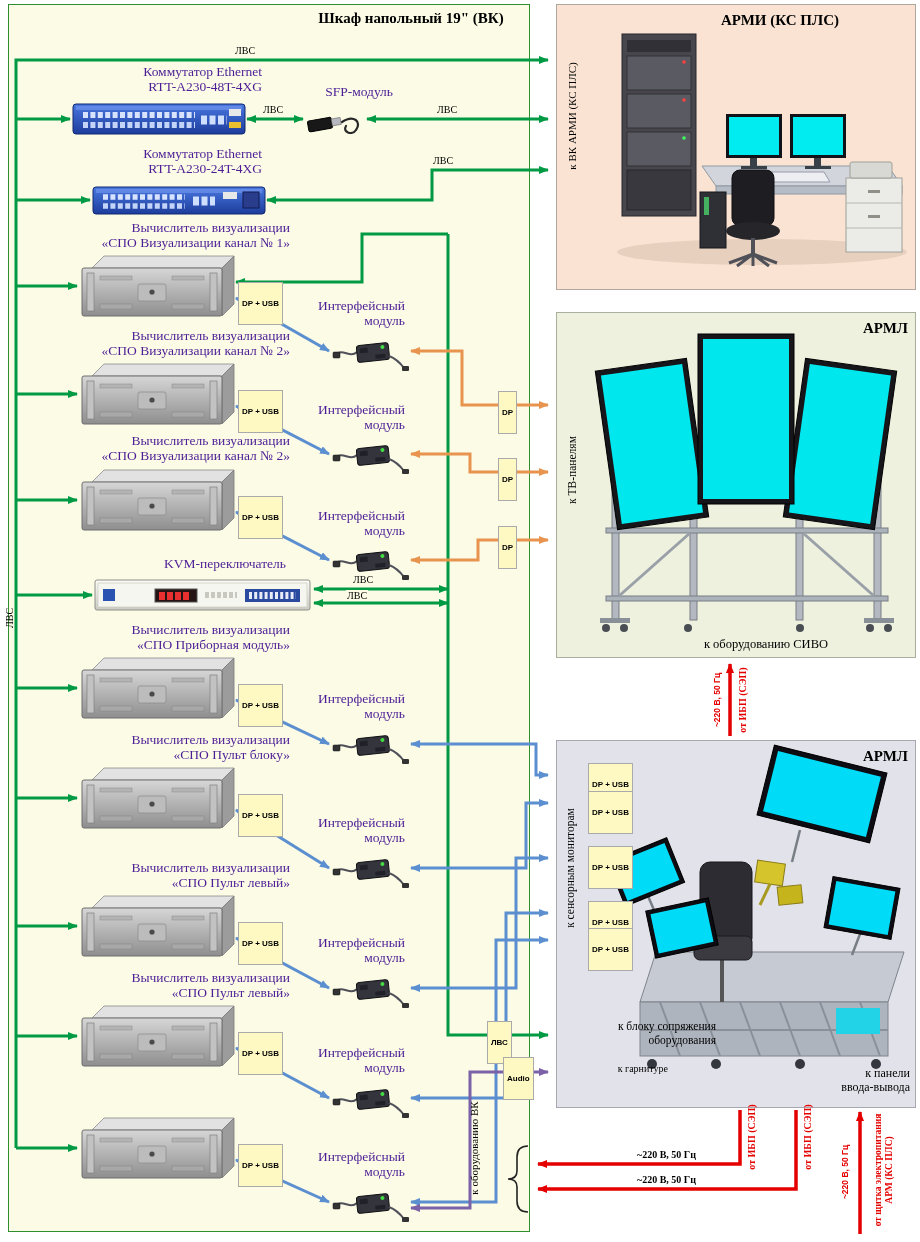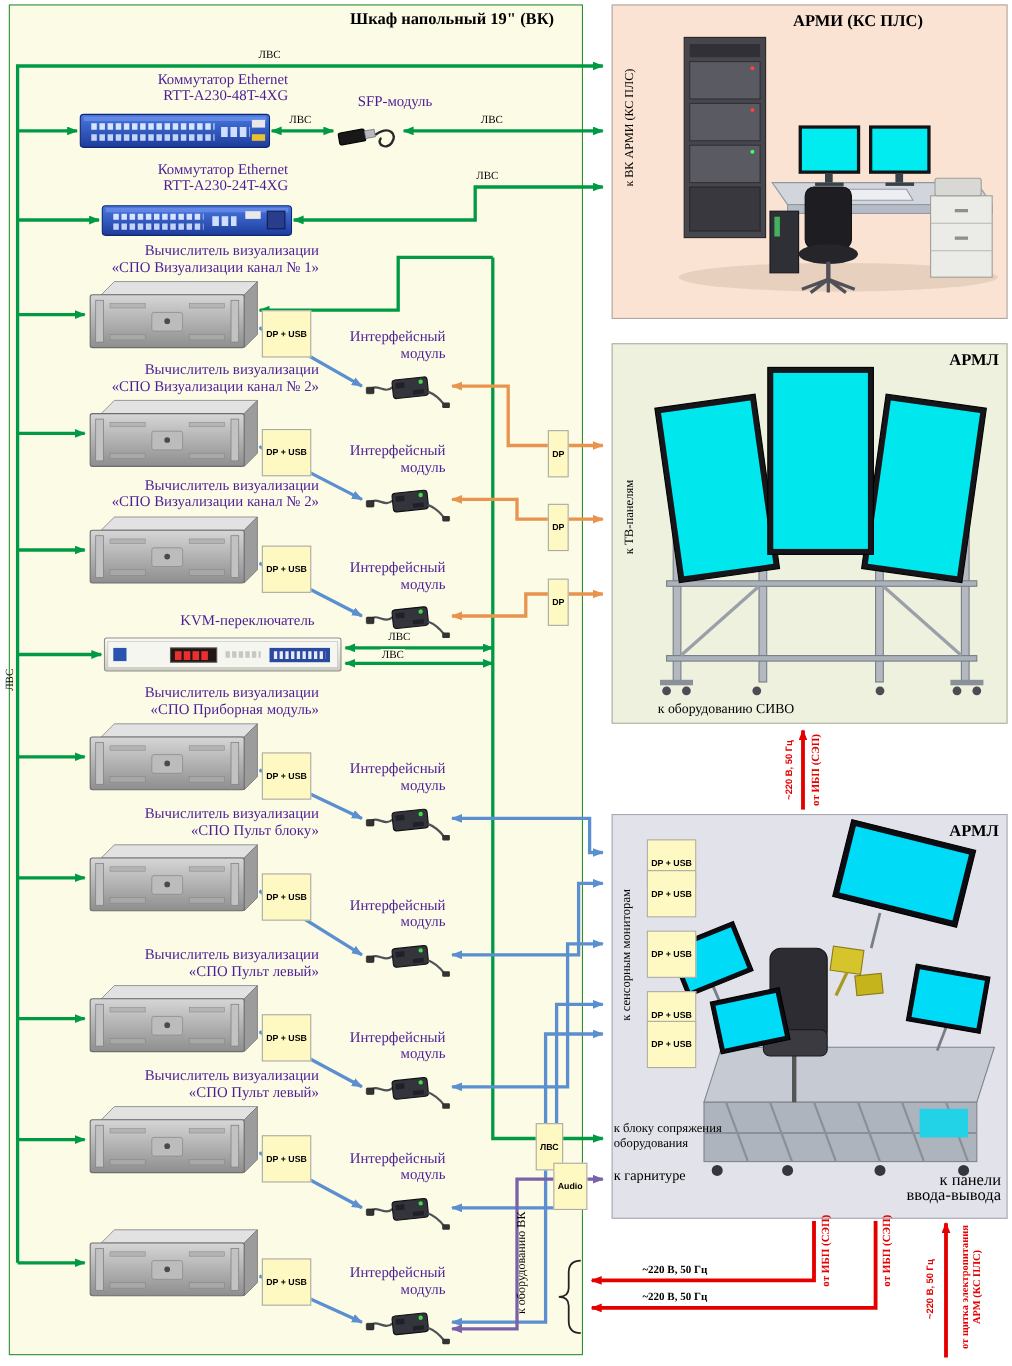--- a/index.html
+++ b/index.html
@@ -6,21 +6,21 @@
   #canvas{position:relative;width:920px;height:1242px;background:#fff;font-family:"Liberation Serif",serif;overflow:hidden}
   .panel{position:absolute;box-sizing:border-box;z-index:1}
   #cabinet{left:8px;top:4px;width:522px;height:1228px;background:#fbfbe6;border:1.5px solid #2f8f2f}
   #armi-panel{left:556px;top:4px;width:360px;height:286px;background:#fae3d2;border:1px solid #b0a8a0}
   #sivo-panel{left:556px;top:312px;width:360px;height:346px;background:#edf1de;border:1px solid #aab0a0}
   #arml-panel{left:556px;top:740px;width:360px;height:368px;background:#e2e2ea;border:1px solid #a8a8b2}
   #svg{position:absolute;left:0;top:0;z-index:2}
   .dlab{position:absolute;z-index:3;text-align:right;font:13.5px/15px "Liberation Serif",serif;color:#4c1d95}
   .dlab span{display:block}
   .ptitle{position:absolute;z-index:3;font:bold 15px/17px "Liberation Serif",serif;color:#000}
-  .plab{position:absolute;z-index:3;font:12.5px/14px "Liberation Serif",serif;color:#000;text-align:left}
+  .plab{position:absolute;z-index:3;font:12.5px/14px "Liberation Serif",serif;color:#000;text-align:right}
   .plab span{display:block}
   .small-lan{position:absolute;z-index:3;font:10px/11px "Liberation Serif",serif;color:#000;background:#fbfbe6;padding:0 1px;white-space:nowrap}
   .tag{position:absolute;z-index:3;font:bold 8px/9px "Liberation Sans",sans-serif;color:#000;background:#fef9c3;border:0.5px solid #aaa;padding:16px 3px;white-space:nowrap}
   .vlab{position:absolute;z-index:3;white-space:nowrap;transform:translate(-50%,-50%) rotate(-90deg);text-align:center}
   .vlab span{display:block}
   .red{color:var(--c-power,#e50000)}
   .ln-g{stroke:var(--c-lan,#009a44);stroke-width:3;fill:none}
   .ln-b{stroke:var(--c-dp_usb,#5b8fd0);stroke-width:3;fill:none}
   .ln-o{stroke:var(--c-dp,#e8944e);stroke-width:3;fill:none}
   .ln-r{stroke:var(--c-power,#e50000);stroke-width:3.5;fill:none}
@@ -422,22 +422,22 @@
   <div class="tag" style="left:503px;top:1057px">Audio</div>
 
   <div class="vlab" style="left:572px;top:116px;font:11px 'Liberation Serif',serif">к ВК АРМИ (КС ПЛС)</div>
   <div class="vlab" style="left:572px;top:470px;font:11.5px 'Liberation Serif',serif">к ТВ-панелям</div>
   <div class="plab" style="left:598px;top:637px;width:230px">к оборудованию СИВО</div>
   <div class="vlab" style="left:570px;top:868px;font:11.5px 'Liberation Serif',serif">к сенсорным мониторам</div>
   <div class="plab" style="left:558px;top:1019px;width:158px;font-size:11.5px">
     <span>к блоку сопряжения</span>
     <span>оборудования</span>
   </div>
-  <div class="plab" style="left:558px;top:1062px;width:110px;font-size:13px">к гарнитуре</div>
-  <div class="plab" style="left:798px;top:1066px;width:112px;text-align:right;font-size:15px">
+  <div class="plab" style="left:558px;top:1062px;width:110px;font-size:10px">к гарнитуре</div>
+  <div class="plab" style="left:798px;top:1066px;width:112px;text-align:right;font-size:12px">
     <span>к панели</span>
     <span>ввода-вывода</span>
   </div>
 
   <div class="vlab red" style="left:717px;top:700px;font:bold 8.5px 'Liberation Sans',sans-serif">~220 В, 50 Гц</div>
   <div class="vlab red" style="left:742px;top:700px;font:bold 10px 'Liberation Serif',serif">от ИБП (СЭП)</div>
   <div class="plab" style="left:584px;top:1149px;width:112px;font:bold 10px 'Liberation Serif',serif">~220 В, 50 Гц</div>
   <div class="plab" style="left:584px;top:1174px;width:112px;font:bold 10px 'Liberation Serif',serif">~220 В, 50 Гц</div>
   <div class="vlab red" style="left:751px;top:1137px;font:bold 10px 'Liberation Serif',serif">от ИБП (СЭП)</div>
   <div class="vlab red" style="left:807px;top:1137px;font:bold 10px 'Liberation Serif',serif">от ИБП (СЭП)</div>

